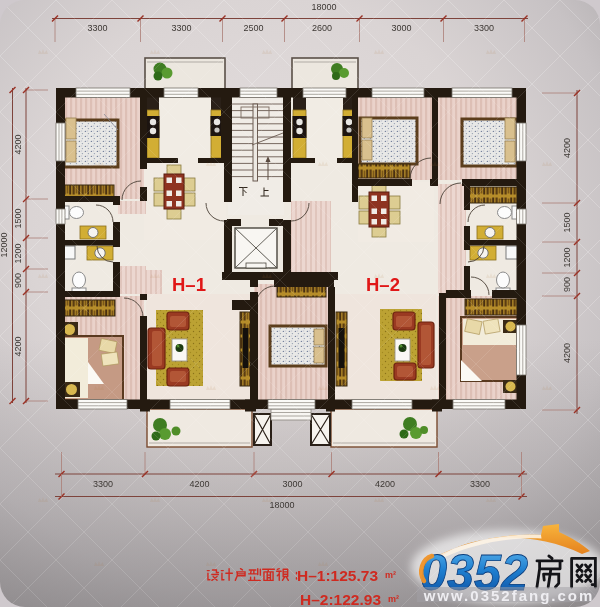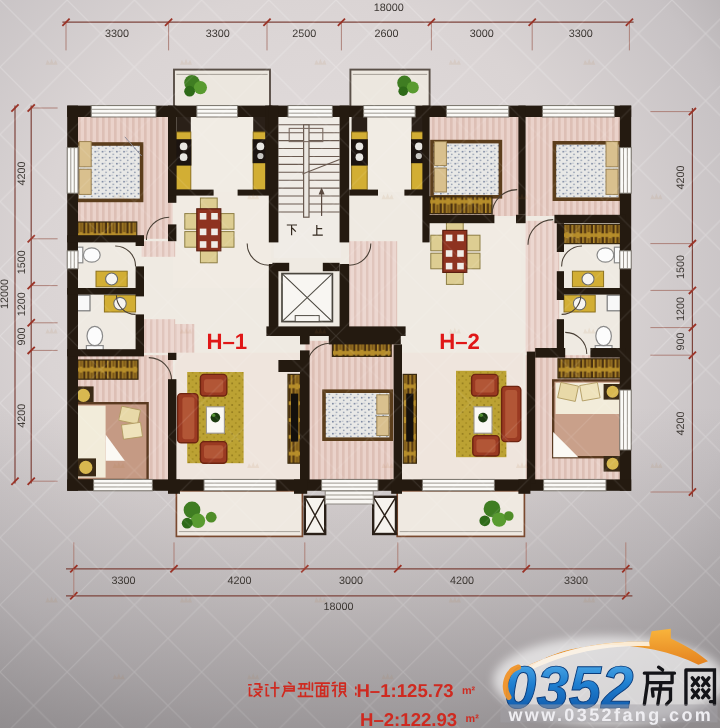--- a/index.html
+++ b/index.html
@@ -1,15 +1,15 @@
 <!DOCTYPE html>
 <html><head><meta charset="utf-8">
 <style>
 html,body{margin:0;padding:0;background:#cfc9cd;}
-#wrap{position:relative;width:600px;height:607px;overflow:hidden;font-family:"Liberation Sans",sans-serif;}
+#wrap{position:relative;width:600px;height:607px;overflow:hidden;font-family:"Liberation Sans",sans-serif;border-radius:25px;}
 svg{position:absolute;top:0;left:0;filter:blur(0.4px);}
 </style></head><body>
 <div id="wrap">
 <svg width="600" height="607" viewBox="0 0 600 607">
 <defs>
 <radialGradient id="vig" cx="0.44" cy="0.38" r="0.78">
  <stop offset="0" stop-color="#e5dfdf"></stop>
  <stop offset="0.5" stop-color="#dad4d4"></stop>
  <stop offset="0.78" stop-color="#c7c2c4"></stop>
  <stop offset="1" stop-color="#a9a5a7"></stop>

